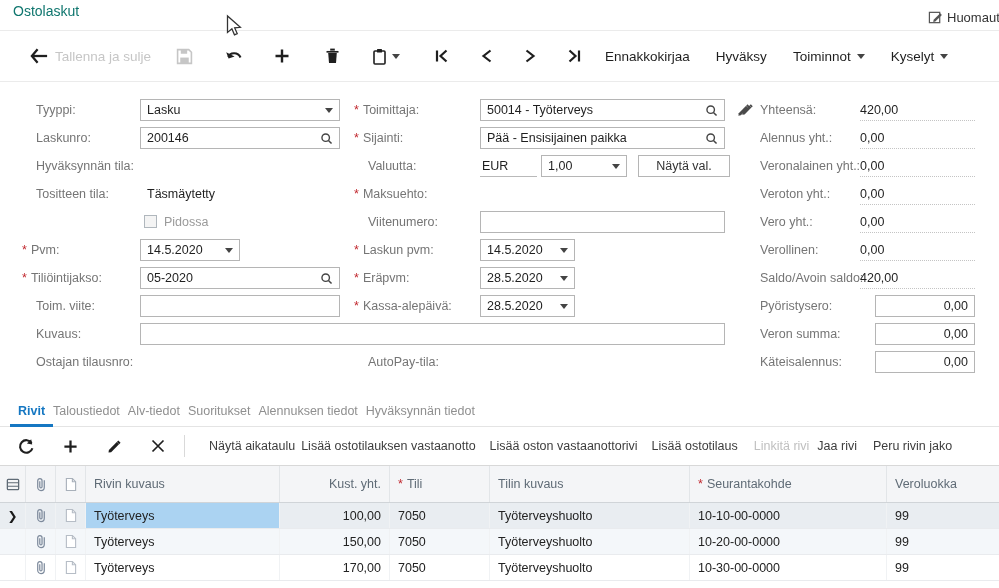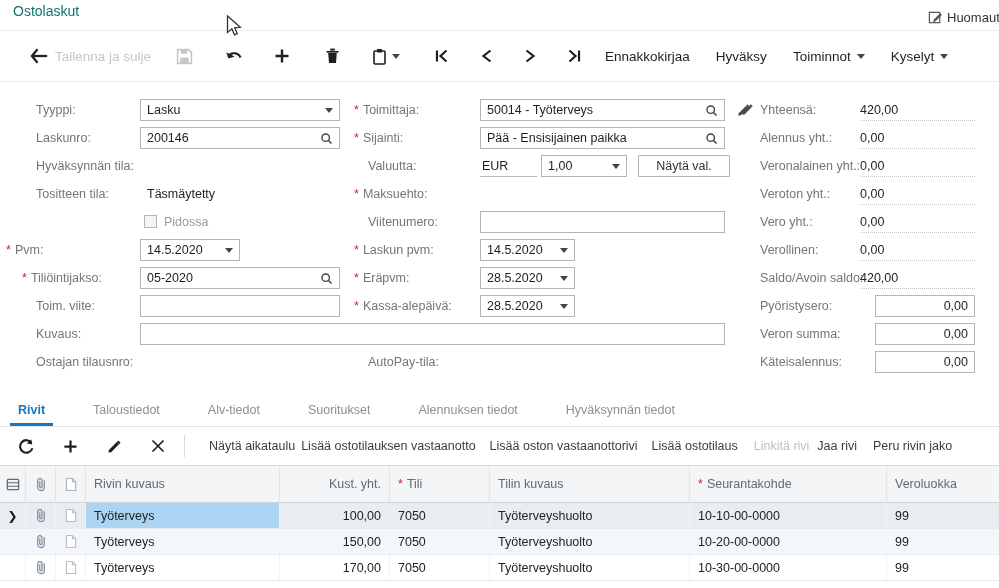--- a/index.html
+++ b/index.html
@@ -37,21 +37,21 @@
     display:flex;align-items:center;justify-content:center;cursor:pointer}
   .chk{position:absolute;width:13px;height:13px;border:1px solid #b0b7bd;background:#f4f4f4;cursor:pointer}
   .dotval{position:absolute;height:22px;line-height:22px;text-align:left;border-bottom:1px dotted #c4c4c4;
     color:#1f1f1f;padding-right:4px}
   .boxval{position:absolute;height:22px;border:1px solid #b5b5b5;background:#fff;color:#1f1f1f;
     display:flex;align-items:center;justify-content:flex-end;padding:0 6px;cursor:text}
   .pencil{position:absolute;color:#4a4a4a;display:flex;align-items:center}
 
   
   .tabs{position:absolute;top:398px;left:0;width:999px;height:29px;border-bottom:1px solid #e4e4e4;
-    display:flex;align-items:flex-start;padding-left:14px;gap:40px}
+    display:flex;align-items:center;padding-left:14px;}
   .tab{position:relative;color:#8f8f8f;padding:5px 4px 8px;cursor:pointer;white-space:nowrap}
   .tab.active{color:#1577c2;font-weight:700}
   .tab.active::after{content:"";position:absolute;left:-4px;right:-4px;bottom:-1px;height:3px;background:#1577c2}
 
   
   .gtb{position:absolute;top:427px;left:0;width:999px;height:38px;display:flex;align-items:center;
     overflow:hidden;white-space:nowrap}
   .gtb .tbi{width:24px;height:24px}
   .gdiv{width:1px;height:22px;background:#d9d9d9;flex:0 0 auto}
   .gbt{font-size:12.5px;color:#3d3d3d;cursor:pointer;flex:0 0 auto}
@@ -218,21 +218,21 @@
     </div>
 
     <div class="lbl" style="left:36px;top:73px">Hyväksynnän tila:</div>
 
     <div class="lbl" style="left:36px;top:101px">Tositteen tila:</div>
     <div class="rotext" style="left:147px;top:101px">Täsmäytetty</div>
 
     <div class="chk" style="left:144px;top:133px"></div>
     <div class="lbl" style="left:164px;top:129px;color:#9a9a9a">Pidossa</div>
 
-    <div class="lbl req" style="left:6px;top:157px">Pvm:</div>
+    <div class="lbl req" style="left:22px;top:157px">Pvm:</div>
     <div class="fld" style="left:140px;top:157px;width:100px">
       <span class="val">14.5.2020</span>
       <span class="caret"></span>
     </div>
 
     <div class="lbl req" style="left:22px;top:185px">Tiliöintijakso:</div>
     <div class="fld" style="left:140px;top:185px;width:200px">
       <span class="val">05-2020</span>
       <span class="ricon">
           <svg width="13" height="13" viewBox="0 0 16 16">

